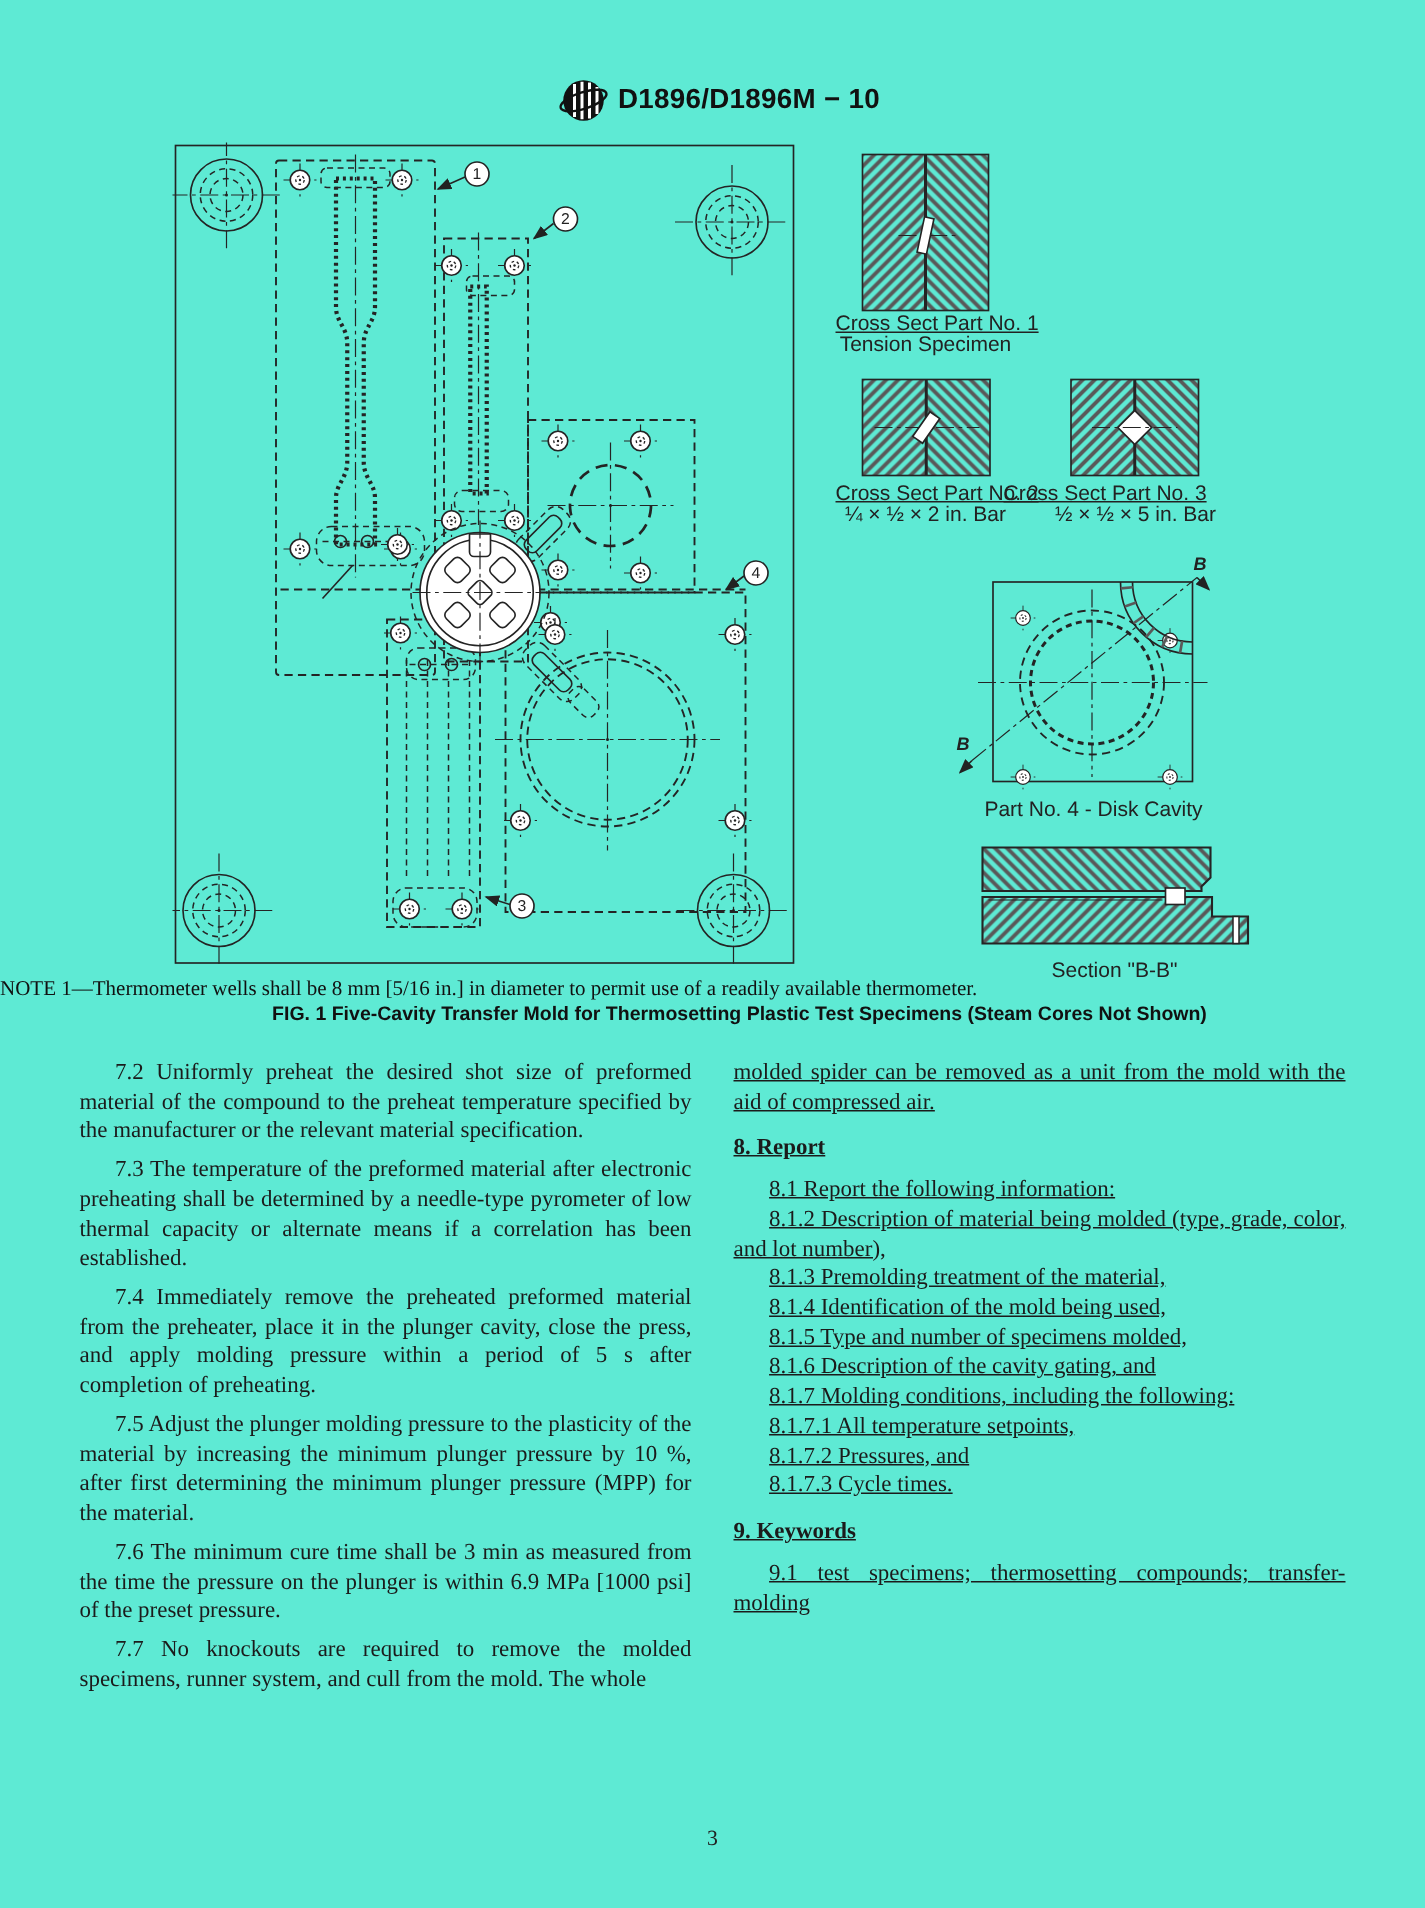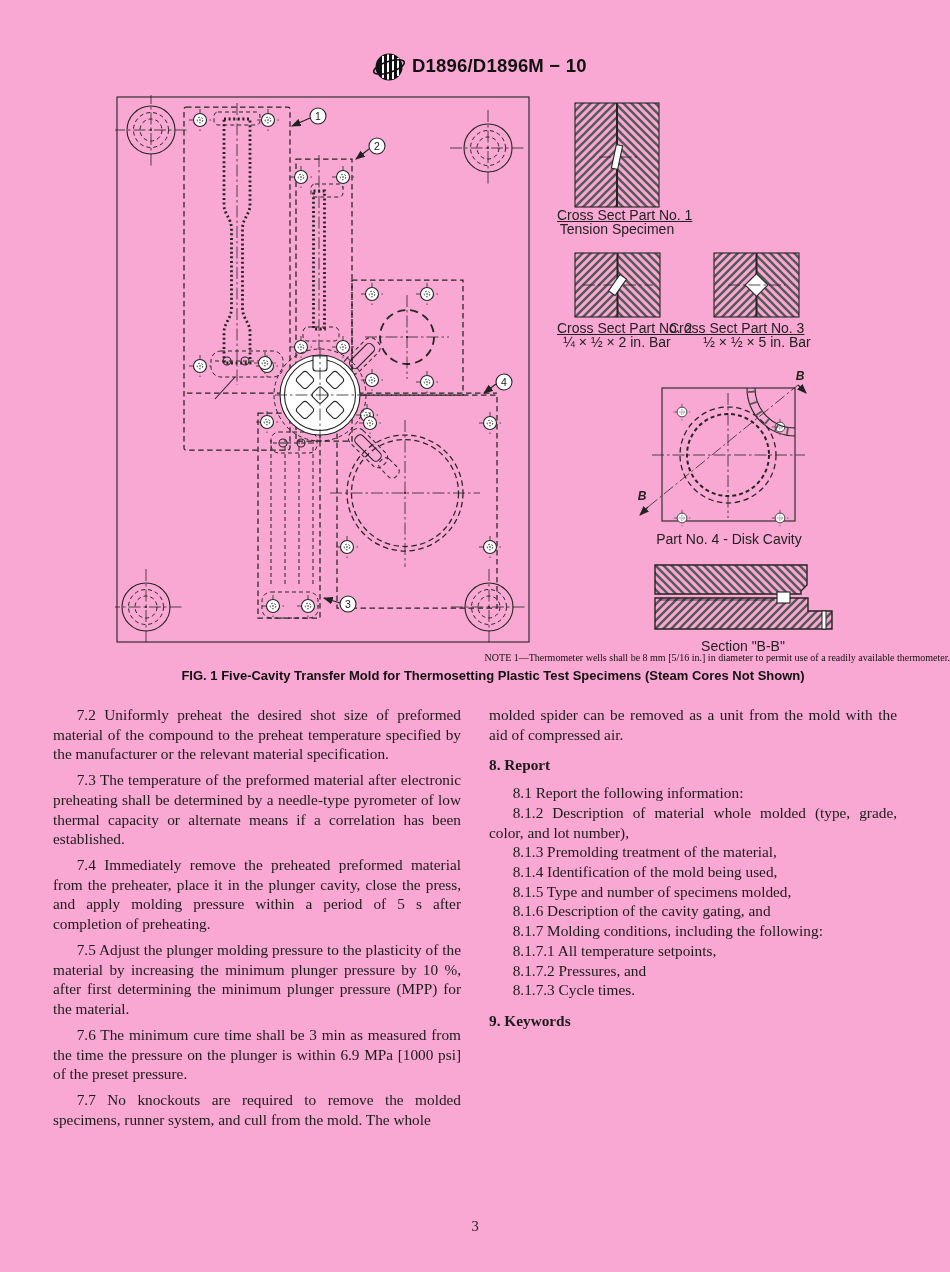--- a/index.html
+++ b/index.html
@@ -1,16 +1,16 @@
 <!DOCTYPE html>
 <html><head>
 <meta charset="utf-8">
 <style>
   html,body{margin:0;padding:0;background:#ffffff;}
-  #page{position:relative;width:950px;height:1272px;background:#f9a8d4;overflow:hidden;
+  #page{position:relative;width:950px;height:1272px;background:#5eead4;overflow:hidden;
         font-family:"Liberation Serif",serif;color:#1b1b1b;}
   
   #hdr-title{position:absolute;left:412px;top:55px;font-family:"Liberation Sans",sans-serif;
              font-weight:bold;font-size:18.5px;color:#111;letter-spacing:.2px;}
   #logo{position:absolute;left:372px;top:46px;}
   
   #fig{position:absolute;left:115px;top:95px;}
   .s{stroke:#242424;fill:none;stroke-width:1.1;}
   .sw{stroke:#242424;fill:#fff;stroke-width:1.1;}
   .d{stroke:#242424;fill:none;stroke-width:1.25;stroke-dasharray:5.5 3.5;}
@@ -18,28 +18,28 @@
   .d3{stroke:#242424;fill:none;stroke-width:.9;stroke-dasharray:1.8 1.8;}
   .cl{stroke:#242424;fill:none;stroke-width:.8;stroke-dasharray:12 3 2.5 3;}
   .dot{stroke:#242424;fill:none;stroke-width:2.8;stroke-dasharray:2 2.6;}
   .bdsh{stroke:#242424;fill:none;stroke-width:1.8;stroke-dasharray:8 5;}
   .ct{font:10.5px "Liberation Sans",sans-serif;fill:#222;text-anchor:middle;}
   .bt{font:italic bold 12px "Liberation Sans",sans-serif;fill:#222;text-anchor:middle;}
   
   .flab{position:absolute;font-family:"Liberation Sans",sans-serif;font-size:14px;color:#222;
         text-align:center;white-space:nowrap;}
   .flab.u{text-decoration:underline;}
-  #note{position:absolute;left:0;right:0;top:652px;text-align:right;font-size:10px;color:#111;}
+  #note{position:absolute;left:0;right:0;top:652px;text-align:left;font-size:14px;color:#111;}
   #caption{position:absolute;left:0;right:0;top:668px;text-align:center;
            font-family:"Liberation Sans",sans-serif;font-weight:bold;font-size:13px;color:#111;padding-left:36px;}
   
   .col{position:absolute;top:705px;width:408px;font-size:15.3px;line-height:1.29;
        text-align:justify;}
   #col-left{left:53px;}
-  #col-right{left:489px;}
+  #col-right{left:489px;text-decoration:underline;}
   .para{text-indent:1.55em;margin:0 0 6px;}
   .para.tight{margin:0;}
   .para.noindent{text-indent:0;}
   .sect-h{font-weight:bold;text-indent:0;margin:11px 0 8px;}
   #pageno{position:absolute;left:0;right:0;top:1218px;text-align:center;font-size:14.5px;color:#222;}
 </style>
 </head>
 <body>
 
 <div id="page">
@@ -287,26 +287,27 @@
     <p class="para">7.4  Immediately remove the preheated preformed material from the preheater, place it in the plunger cavity, close the press, and apply molding pressure within a period of 5 s after completion of preheating.</p>
     <p class="para">7.5  Adjust the plunger molding pressure to the plasticity of the material by increasing the minimum plunger pressure by 10 %, after first determining the minimum plunger pressure (MPP) for the material.</p>
     <p class="para">7.6  The minimum cure time shall be 3 min as measured from the time the pressure on the plunger is within 6.9 MPa [1000 psi] of the preset pressure.</p>
     <p class="para">7.7  No knockouts are required to remove the molded specimens, runner system, and cull from the mold. The whole</p>
   </div>
 
   <div id="col-right" class="col">
     <p class="para noindent" style="margin-bottom:10px;">molded spider can be removed as a unit from the mold with the aid of compressed air.</p>
     <p class="sect-h">8.  Report</p>
     <p class="para tight">8.1  Report the following information:</p>
-    <p class="para tight">8.1.2  Description of material whole molded (type, grade, color, and lot number),</p>
+    <p class="para tight">8.1.2  Description of material being molded (type, grade, color, and lot number),</p>
     <p class="para tight">8.1.3  Premolding treatment of the material,</p>
     <p class="para tight">8.1.4  Identification of the mold being used,</p>
     <p class="para tight">8.1.5  Type and number of specimens molded,</p>
     <p class="para tight">8.1.6  Description of the cavity gating, and</p>
     <p class="para tight">8.1.7  Molding conditions, including the following:</p>
     <p class="para tight">8.1.7.1  All temperature setpoints,</p>
     <p class="para tight">8.1.7.2  Pressures, and</p>
     <p class="para tight">8.1.7.3  Cycle times.</p>
     <p class="sect-h">9.  Keywords</p>
+    <p class="para">9.1  test specimens; thermosetting compounds; transfer-molding</p>
   </div>
 
   <div id="pageno">3</div>
 </div>
 
 </body></html>

